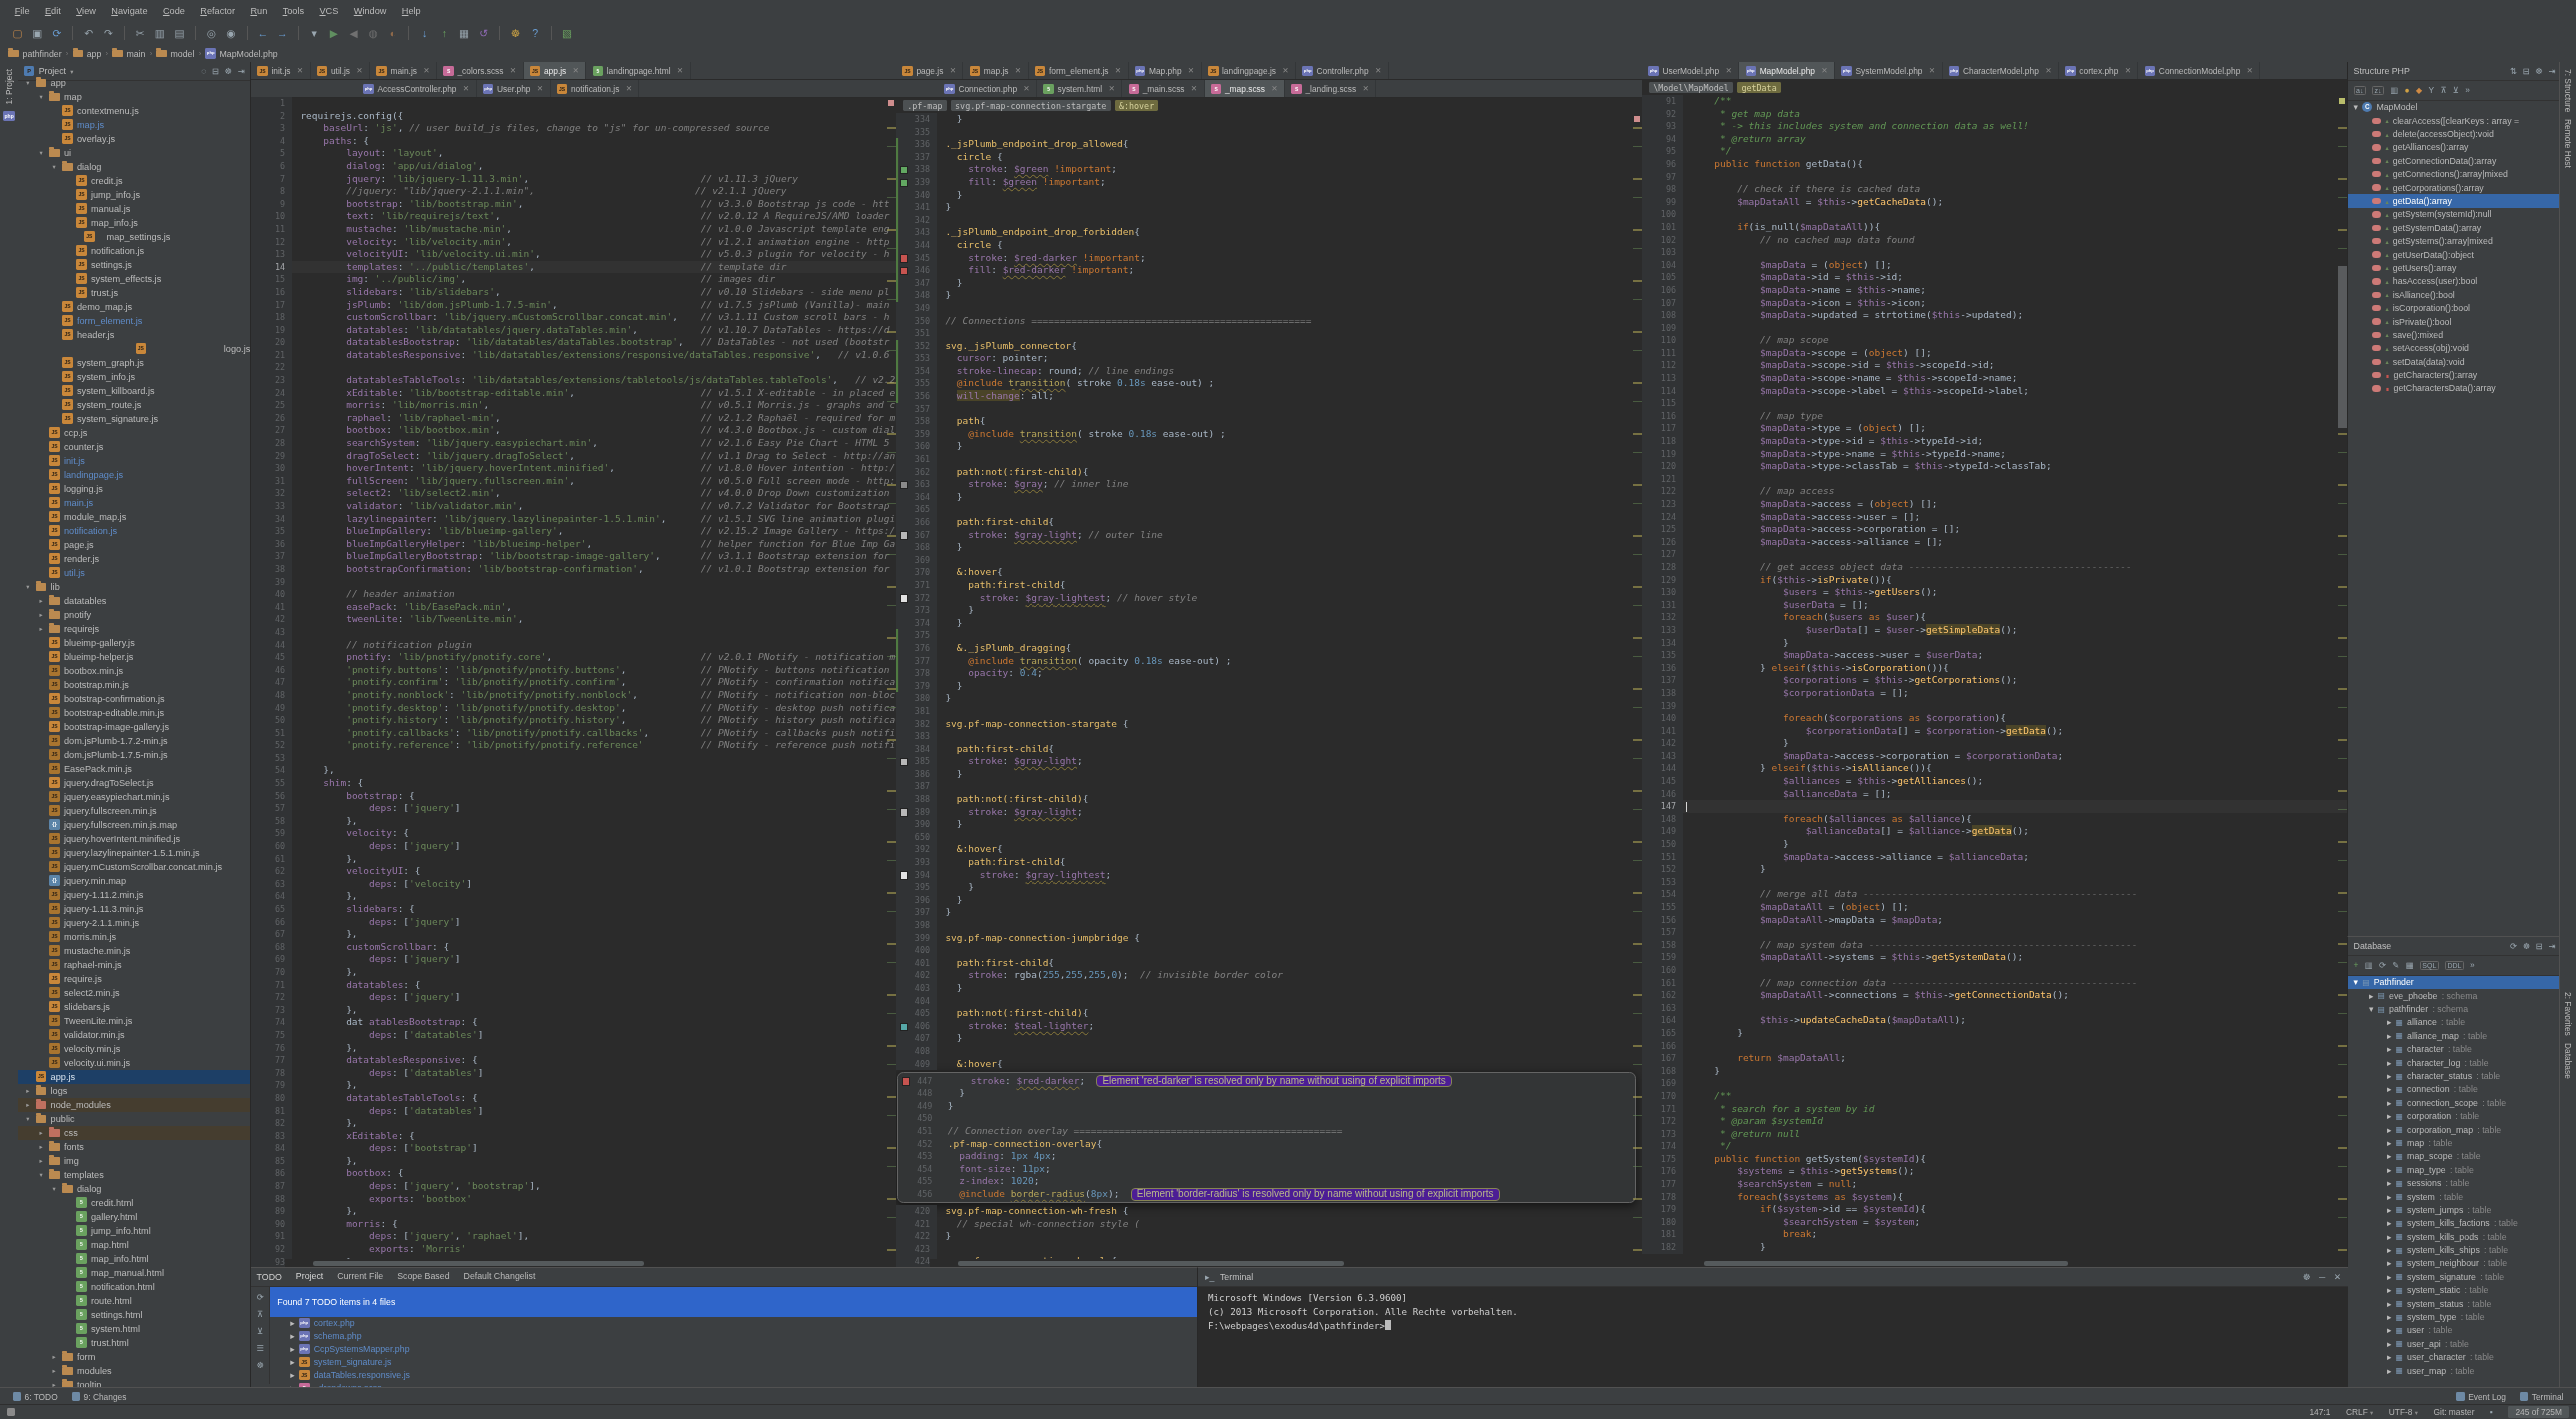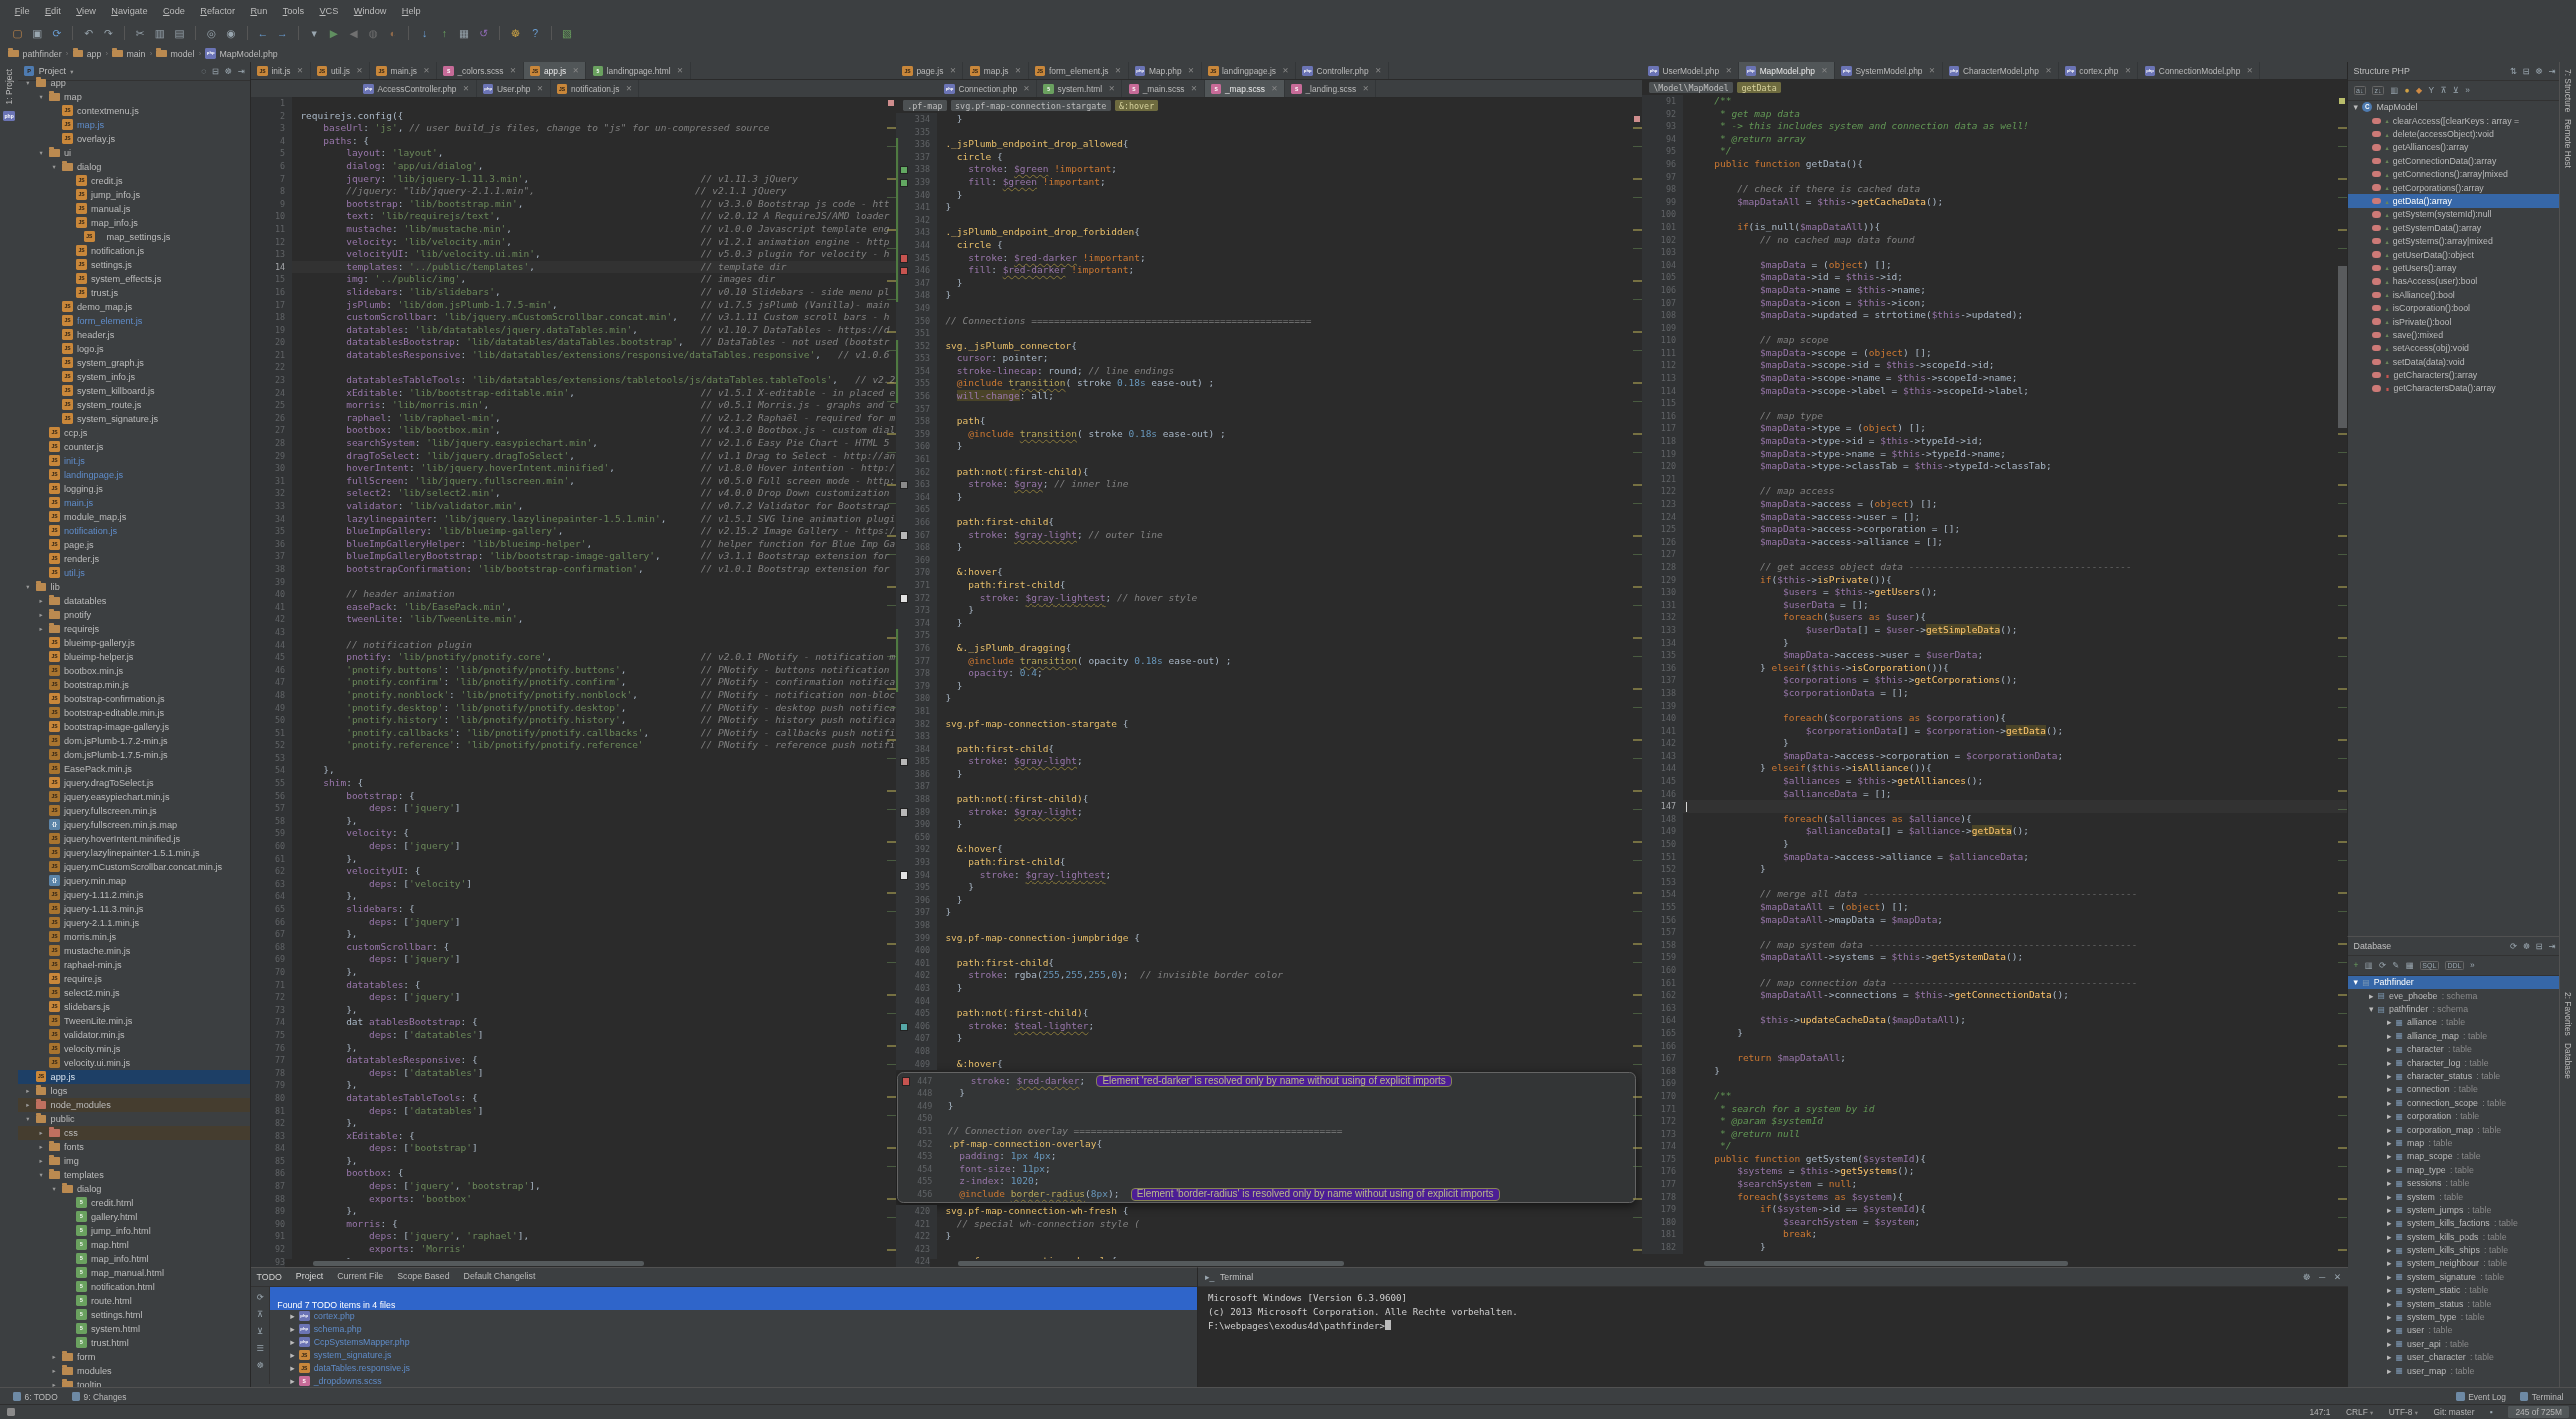--- a/index.html
+++ b/index.html
@@ -126,21 +126,21 @@
   
   #todo{position:absolute;left:251px;top:1267px;width:946px;bottom:31px;background:#3c3f41;
         border-top:0.7px solid #515151;overflow:hidden}
   .todo-head{height:17.6px;display:flex;align-items:center;gap:2.8px;padding-left:5.6px;font-size:8.8px;
              border-bottom:0.7px solid #323232}
   .todo-tab{padding:1.4px 7px;color:#bbbbbb}
   .todo-tab.first{color:#d8d8d8}
   .todo-body{display:flex}
   .todo-tools{width:18.3px;display:flex;flex-direction:column;align-items:center;gap:7px;padding-top:5.6px;
               color:#9aa7b0;font-size:8.4px;border-right:0.7px solid #323232;height:92px}
-  .todo-found{height:23px;display:flex;align-items:flex-end;background:#2f65ca;color:#fff;
+  .todo-found{height:30px;display:flex;align-items:center;background:#2f65ca;color:#fff;
               padding-left:7px;font-size:8.8px}
   .todo-row{height:13px;display:flex;align-items:center;gap:4.2px;padding-left:20px;font-size:8.8px;color:#bcbcbc}
   #terminal{position:absolute;left:1197px;top:1267px;width:1150px;bottom:31px;background:#2b2b2b;
             border-top:0.7px solid #515151;border-left:0.7px solid #282828;overflow:hidden}
   .term-head{height:17.6px;background:#3c3f41;display:flex;align-items:center;padding:0 7px;
              font-size:8.8px;color:#c0c0c0;border-bottom:0.7px solid #323232}
   .term-head .ic{margin-left:auto;display:flex;gap:8.4px;color:#9aa7b0}
   .term-line{font-family:"DejaVu Sans Mono",monospace;font-size:9.2px;line-height:14px;color:#cfcfcf;
              padding-left:10px;white-space:pre}
   .cursorblk{display:inline-block;width:5.6px;height:10px;background:#bbbbbb;vertical-align:-1.4px}
@@ -323,21 +323,21 @@
       <div class="trow open-file" style="padding-left: 32px;">
         <span class="chev"></span>
         <span class="fic js">JS</span>
         <span>form_element.js</span>
       </div>
       <div class="trow" style="padding-left: 32px;">
         <span class="chev"></span>
         <span class="fic js">JS</span>
         <span>header.js</span>
       </div>
-      <div class="trow" style="padding-left: 32px;">
+      <div class="trow" style="padding-left: 32px; justify-content: space-between;">
         <span class="chev"></span>
         <span class="fic js">JS</span>
         <span>logo.js</span>
       </div>
       <div class="trow" style="padding-left: 32px;">
         <span class="chev"></span>
         <span class="fic js">JS</span>
         <span>system_graph.js</span>
       </div>
       <div class="trow" style="padding-left: 32px;">

